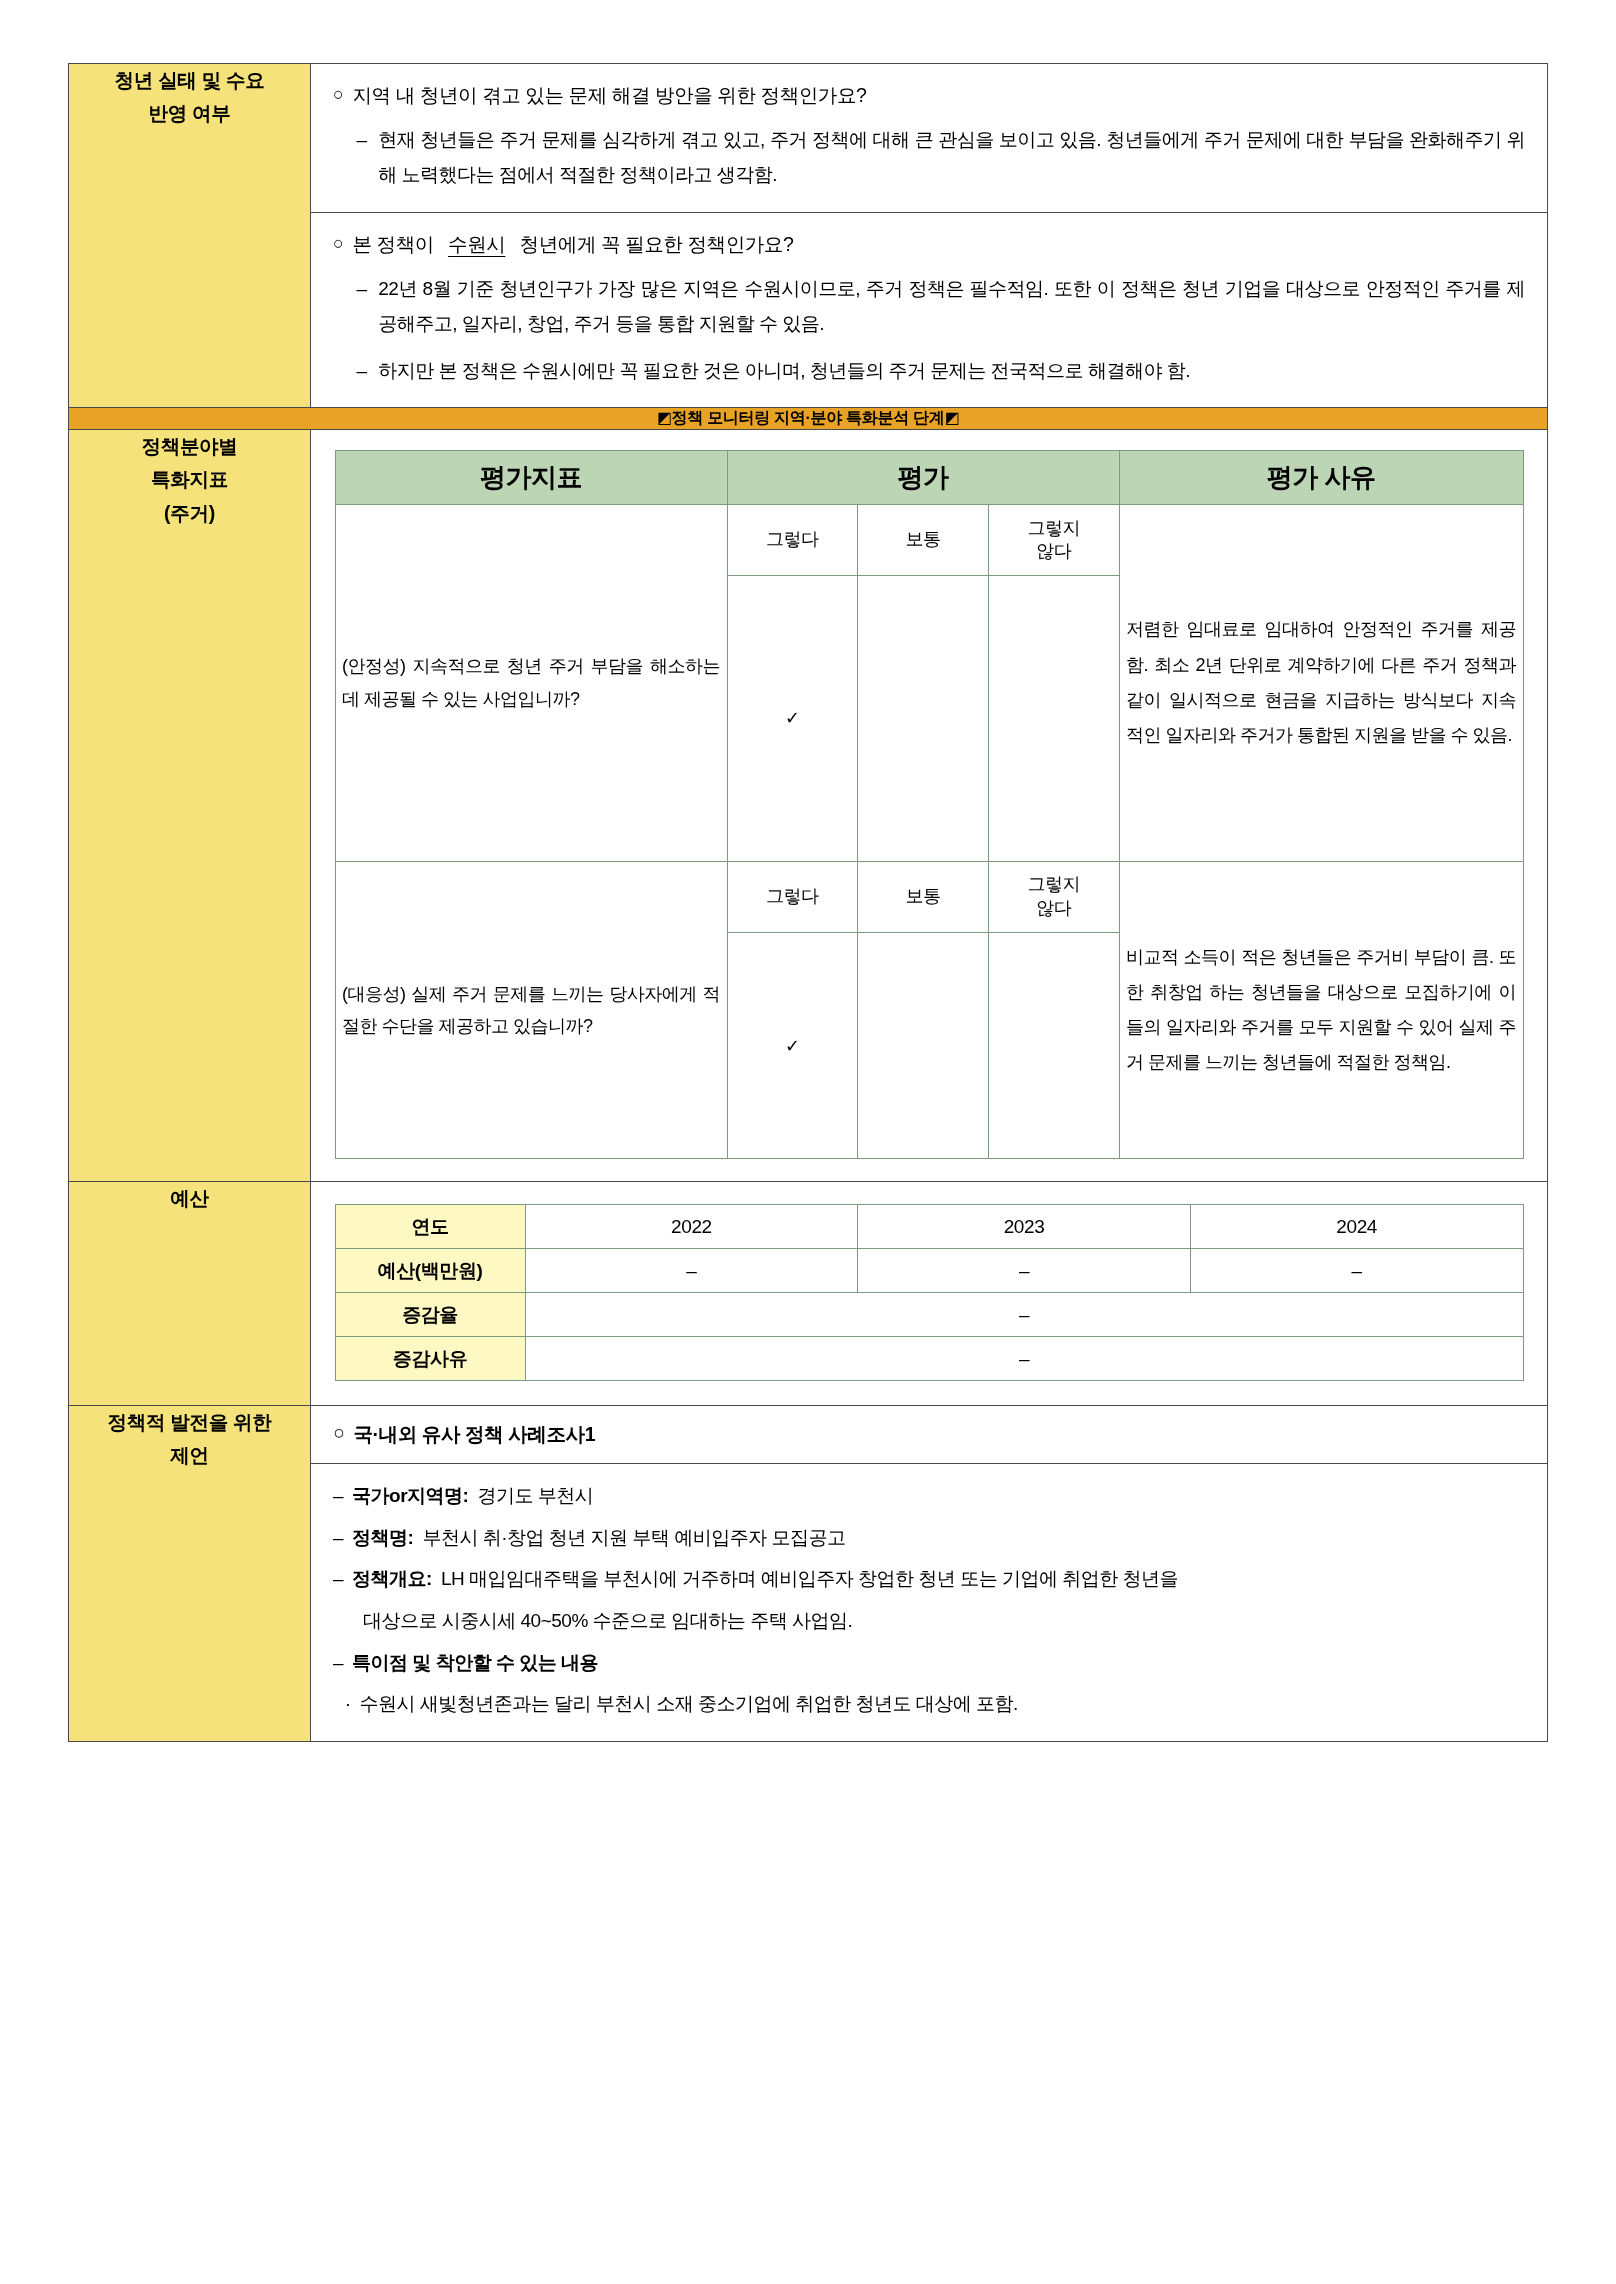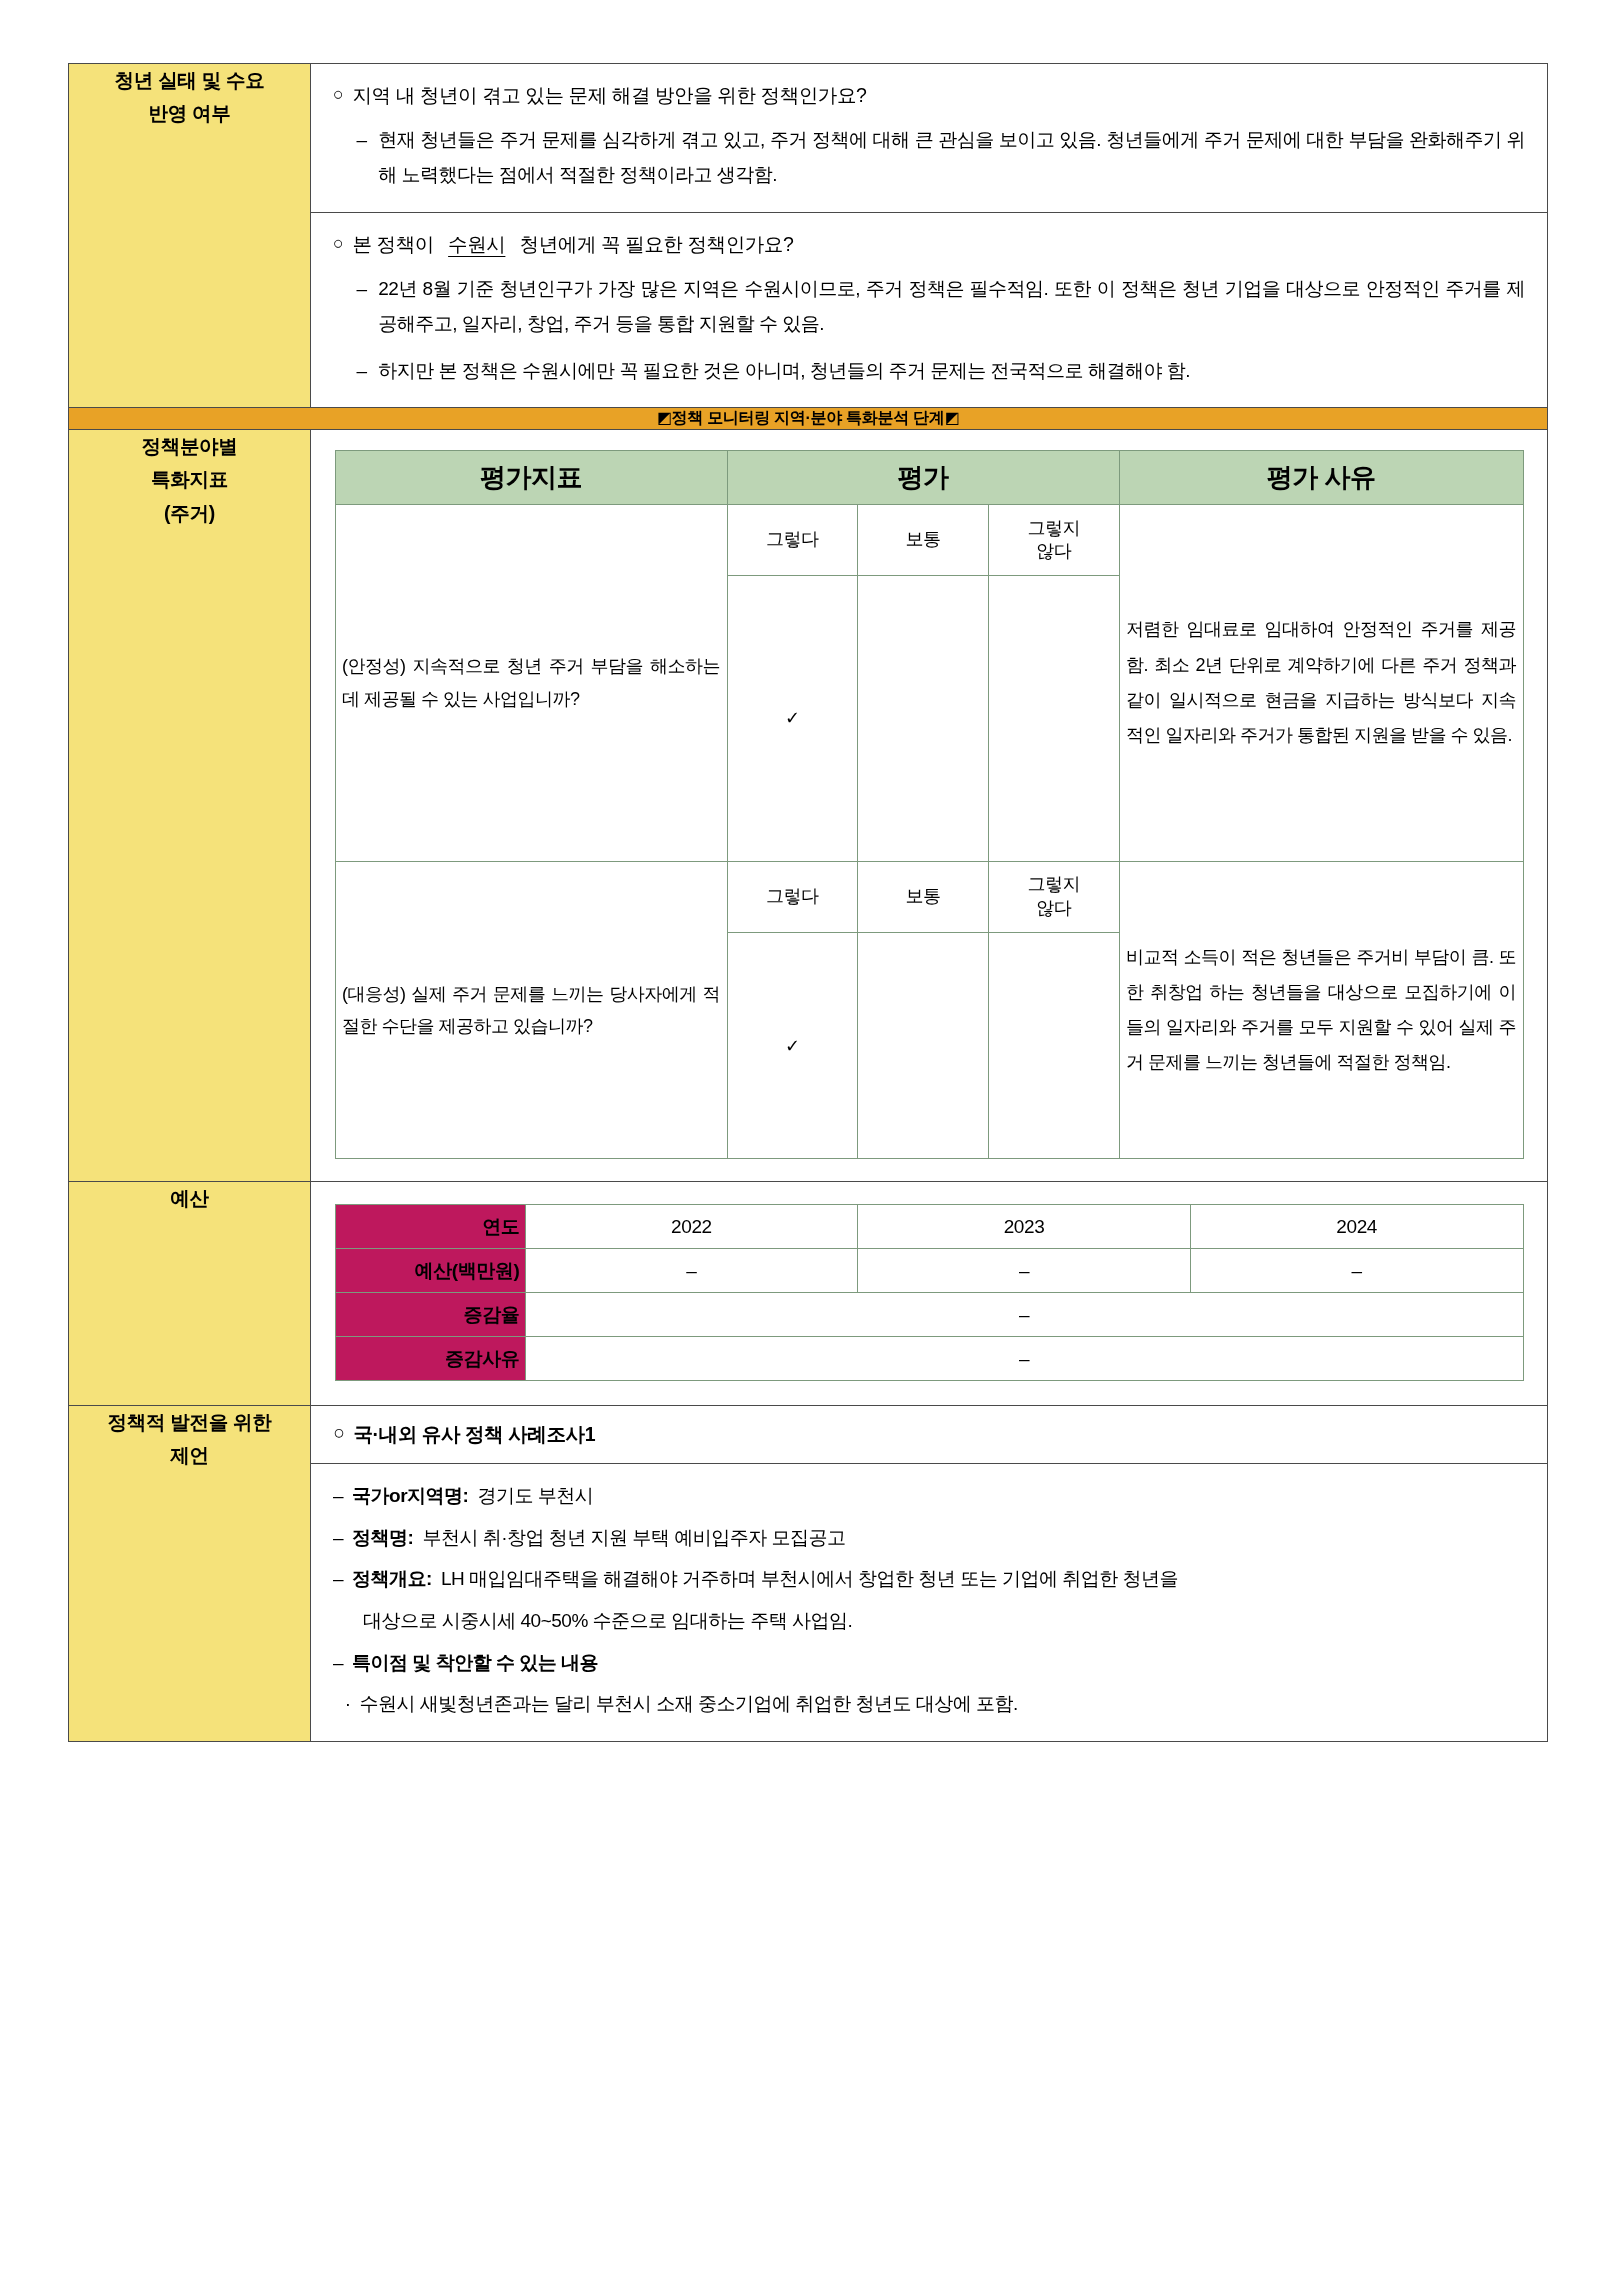--- a/index.html
+++ b/index.html
@@ -149,23 +149,22 @@
     table-layout: fixed;
   }
   table.budget td {
     border: 1.3px solid #7d9a7d;
     font-size: 19px;
     letter-spacing: -0.4px;
     text-align: center;
     padding: 8.5px 5.2px;
   }
   table.budget td.head {
-    background: #be185d;
+    background: #fef9c3;
     font-weight: 600;
-    text-align: right;
   }
 
   
   .sug-top {
     padding: 15.6px 22px 14.3px 22px;
     border-bottom: 1.3px solid #4a4a4a;
     font-size: 19.5px;
     font-weight: 600;
     letter-spacing: -0.4px;
     display: flex;
@@ -368,21 +367,21 @@
 
             <div class="sug-line">
               <span class="dash">–</span>
               <span class="b nowrapfix">정책명:</span>
               <span>부천시 취·창업 청년 지원 부택 예비입주자 모집공고</span>
             </div>
 
             <div class="sug-line">
               <span class="dash">–</span>
               <span class="b nowrapfix">정책개요:</span>
-              <span>LH 매입임대주택을 해결해야 거주하며 부천시에서 창업한 청년 또는 기업에 취업한 청년을</span>
+              <span>LH 매입임대주택을 부천시에 거주하며 예비입주자 창업한 청년 또는 기업에 취업한 청년을</span>
             </div>
             <div class="sug-cont">대상으로 시중시세 40~50% 수준으로 임대하는 주택 사업임.</div>
 
             <div class="sug-line">
               <span class="dash">–</span>
               <span class="b">특이점 및 착안할 수 있는 내용</span>
             </div>
 
             <div class="sug-sub">
               <span>·</span>

